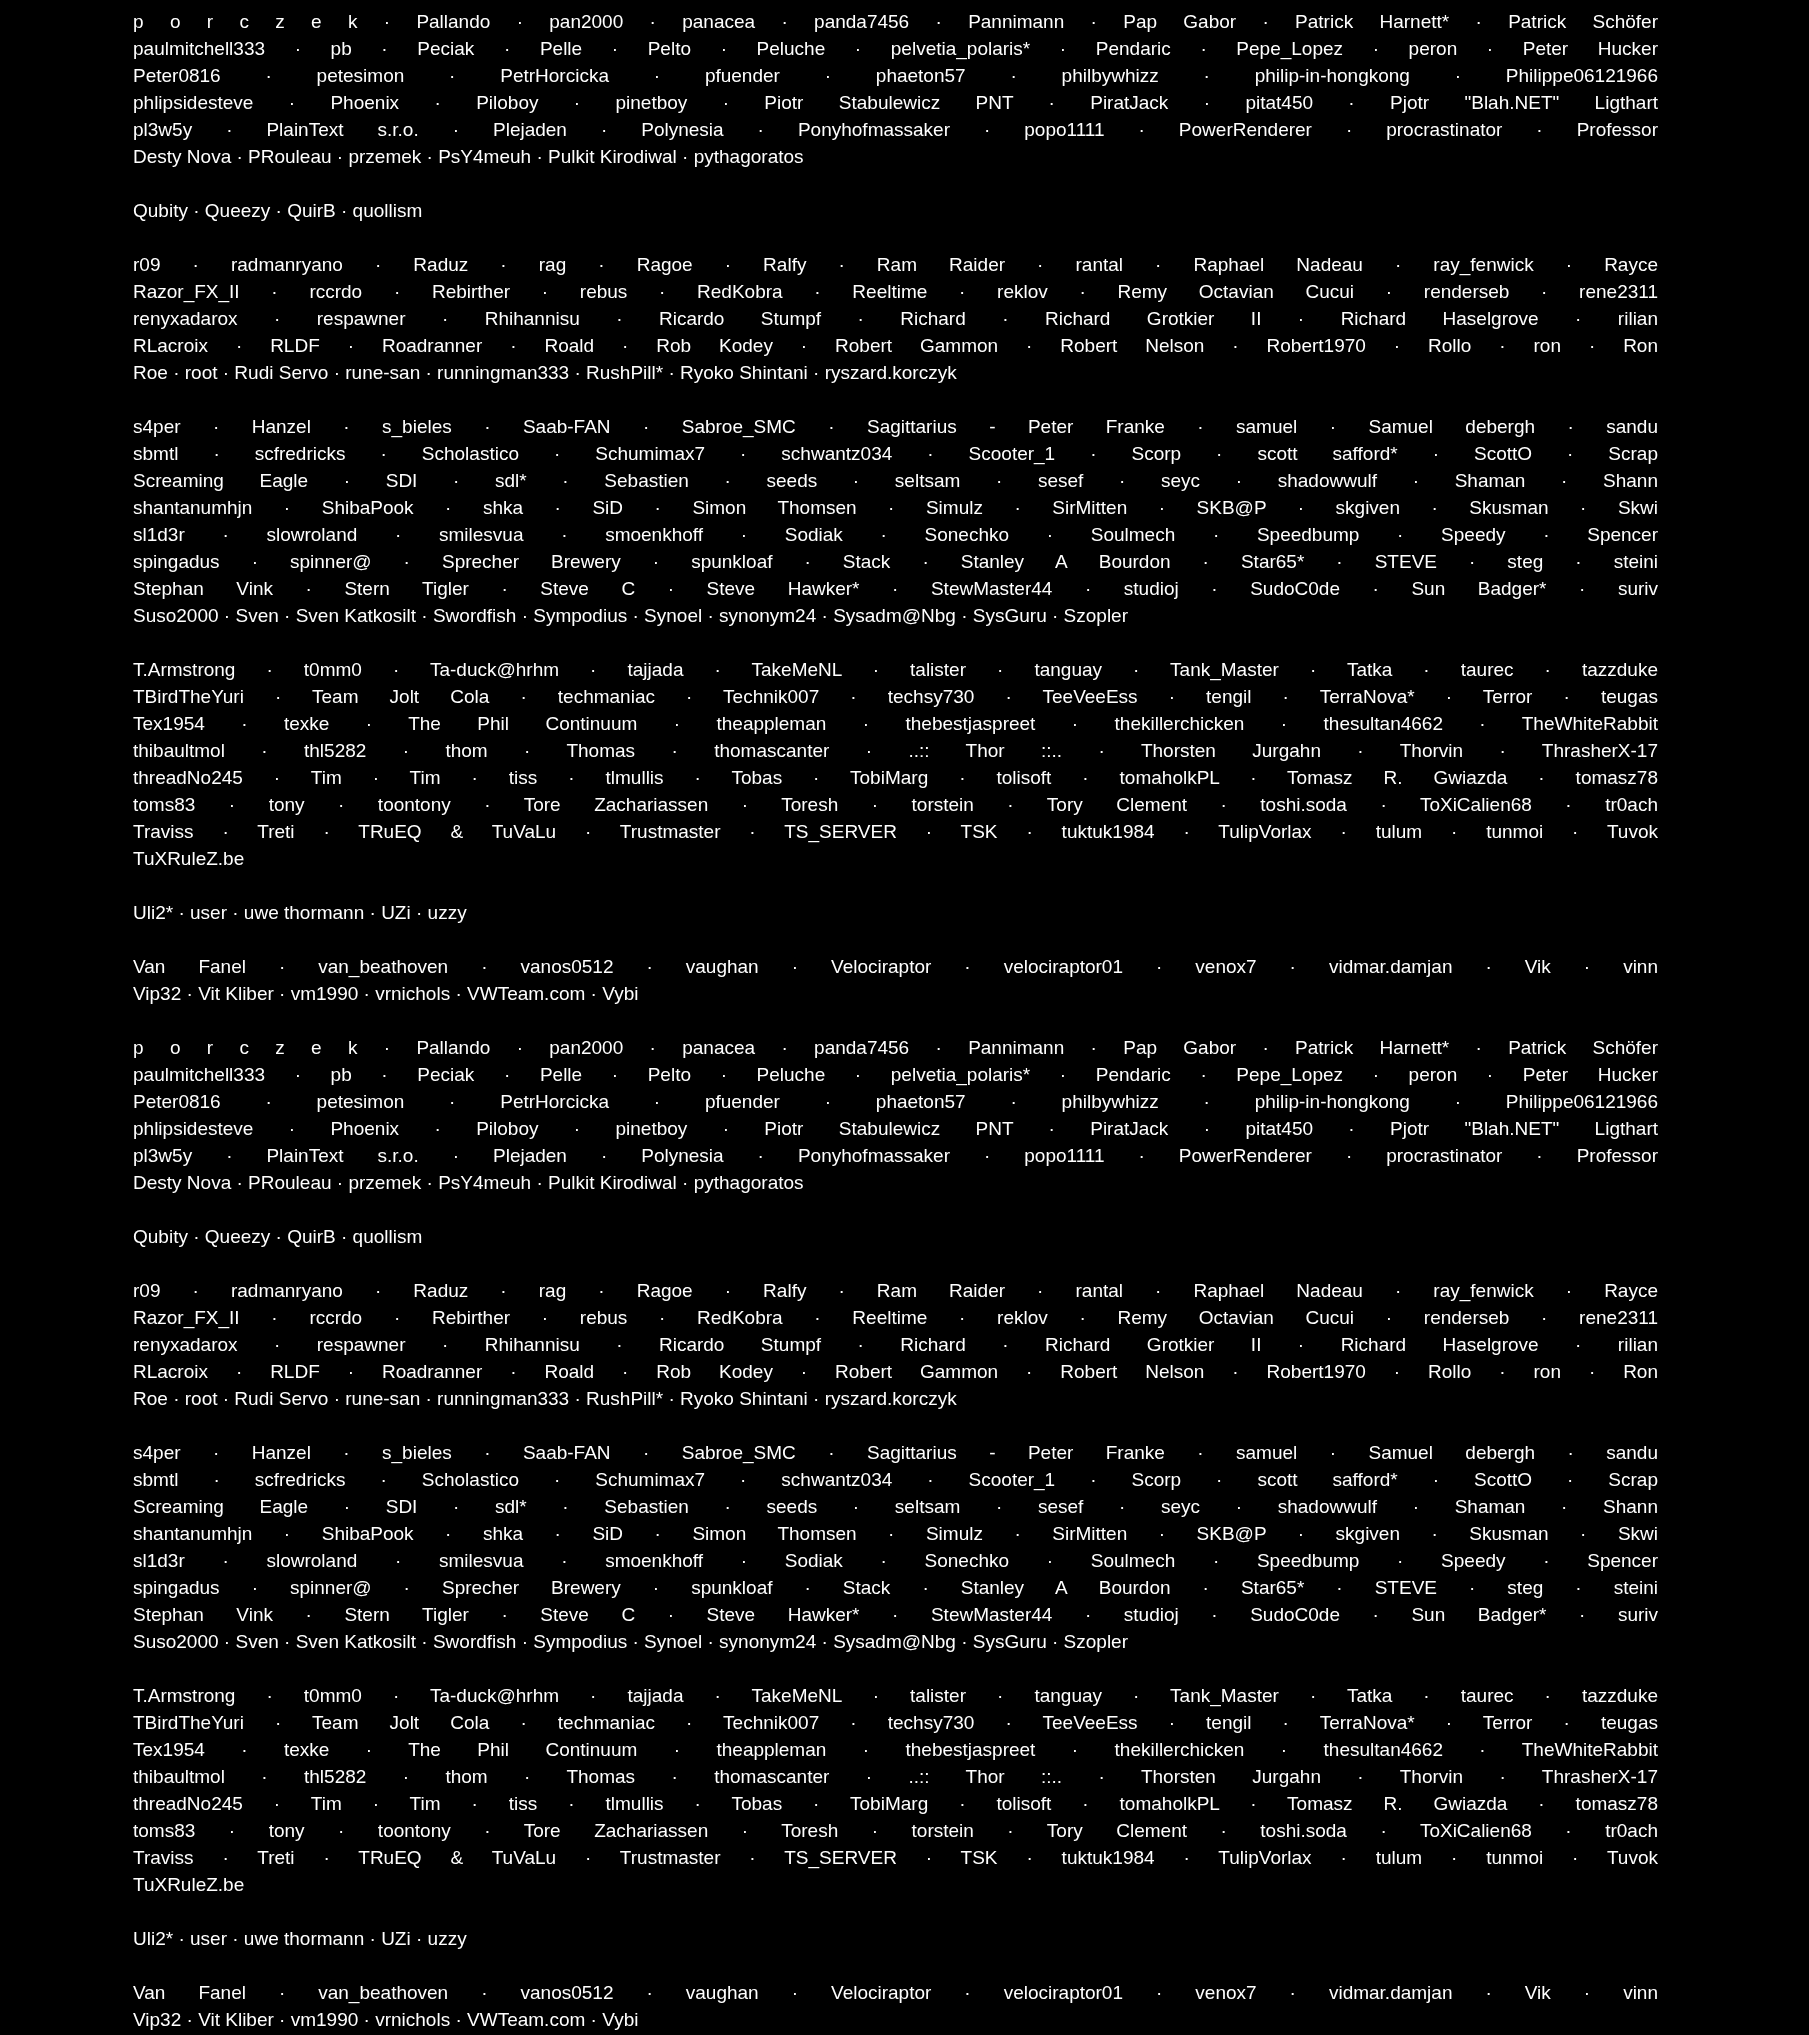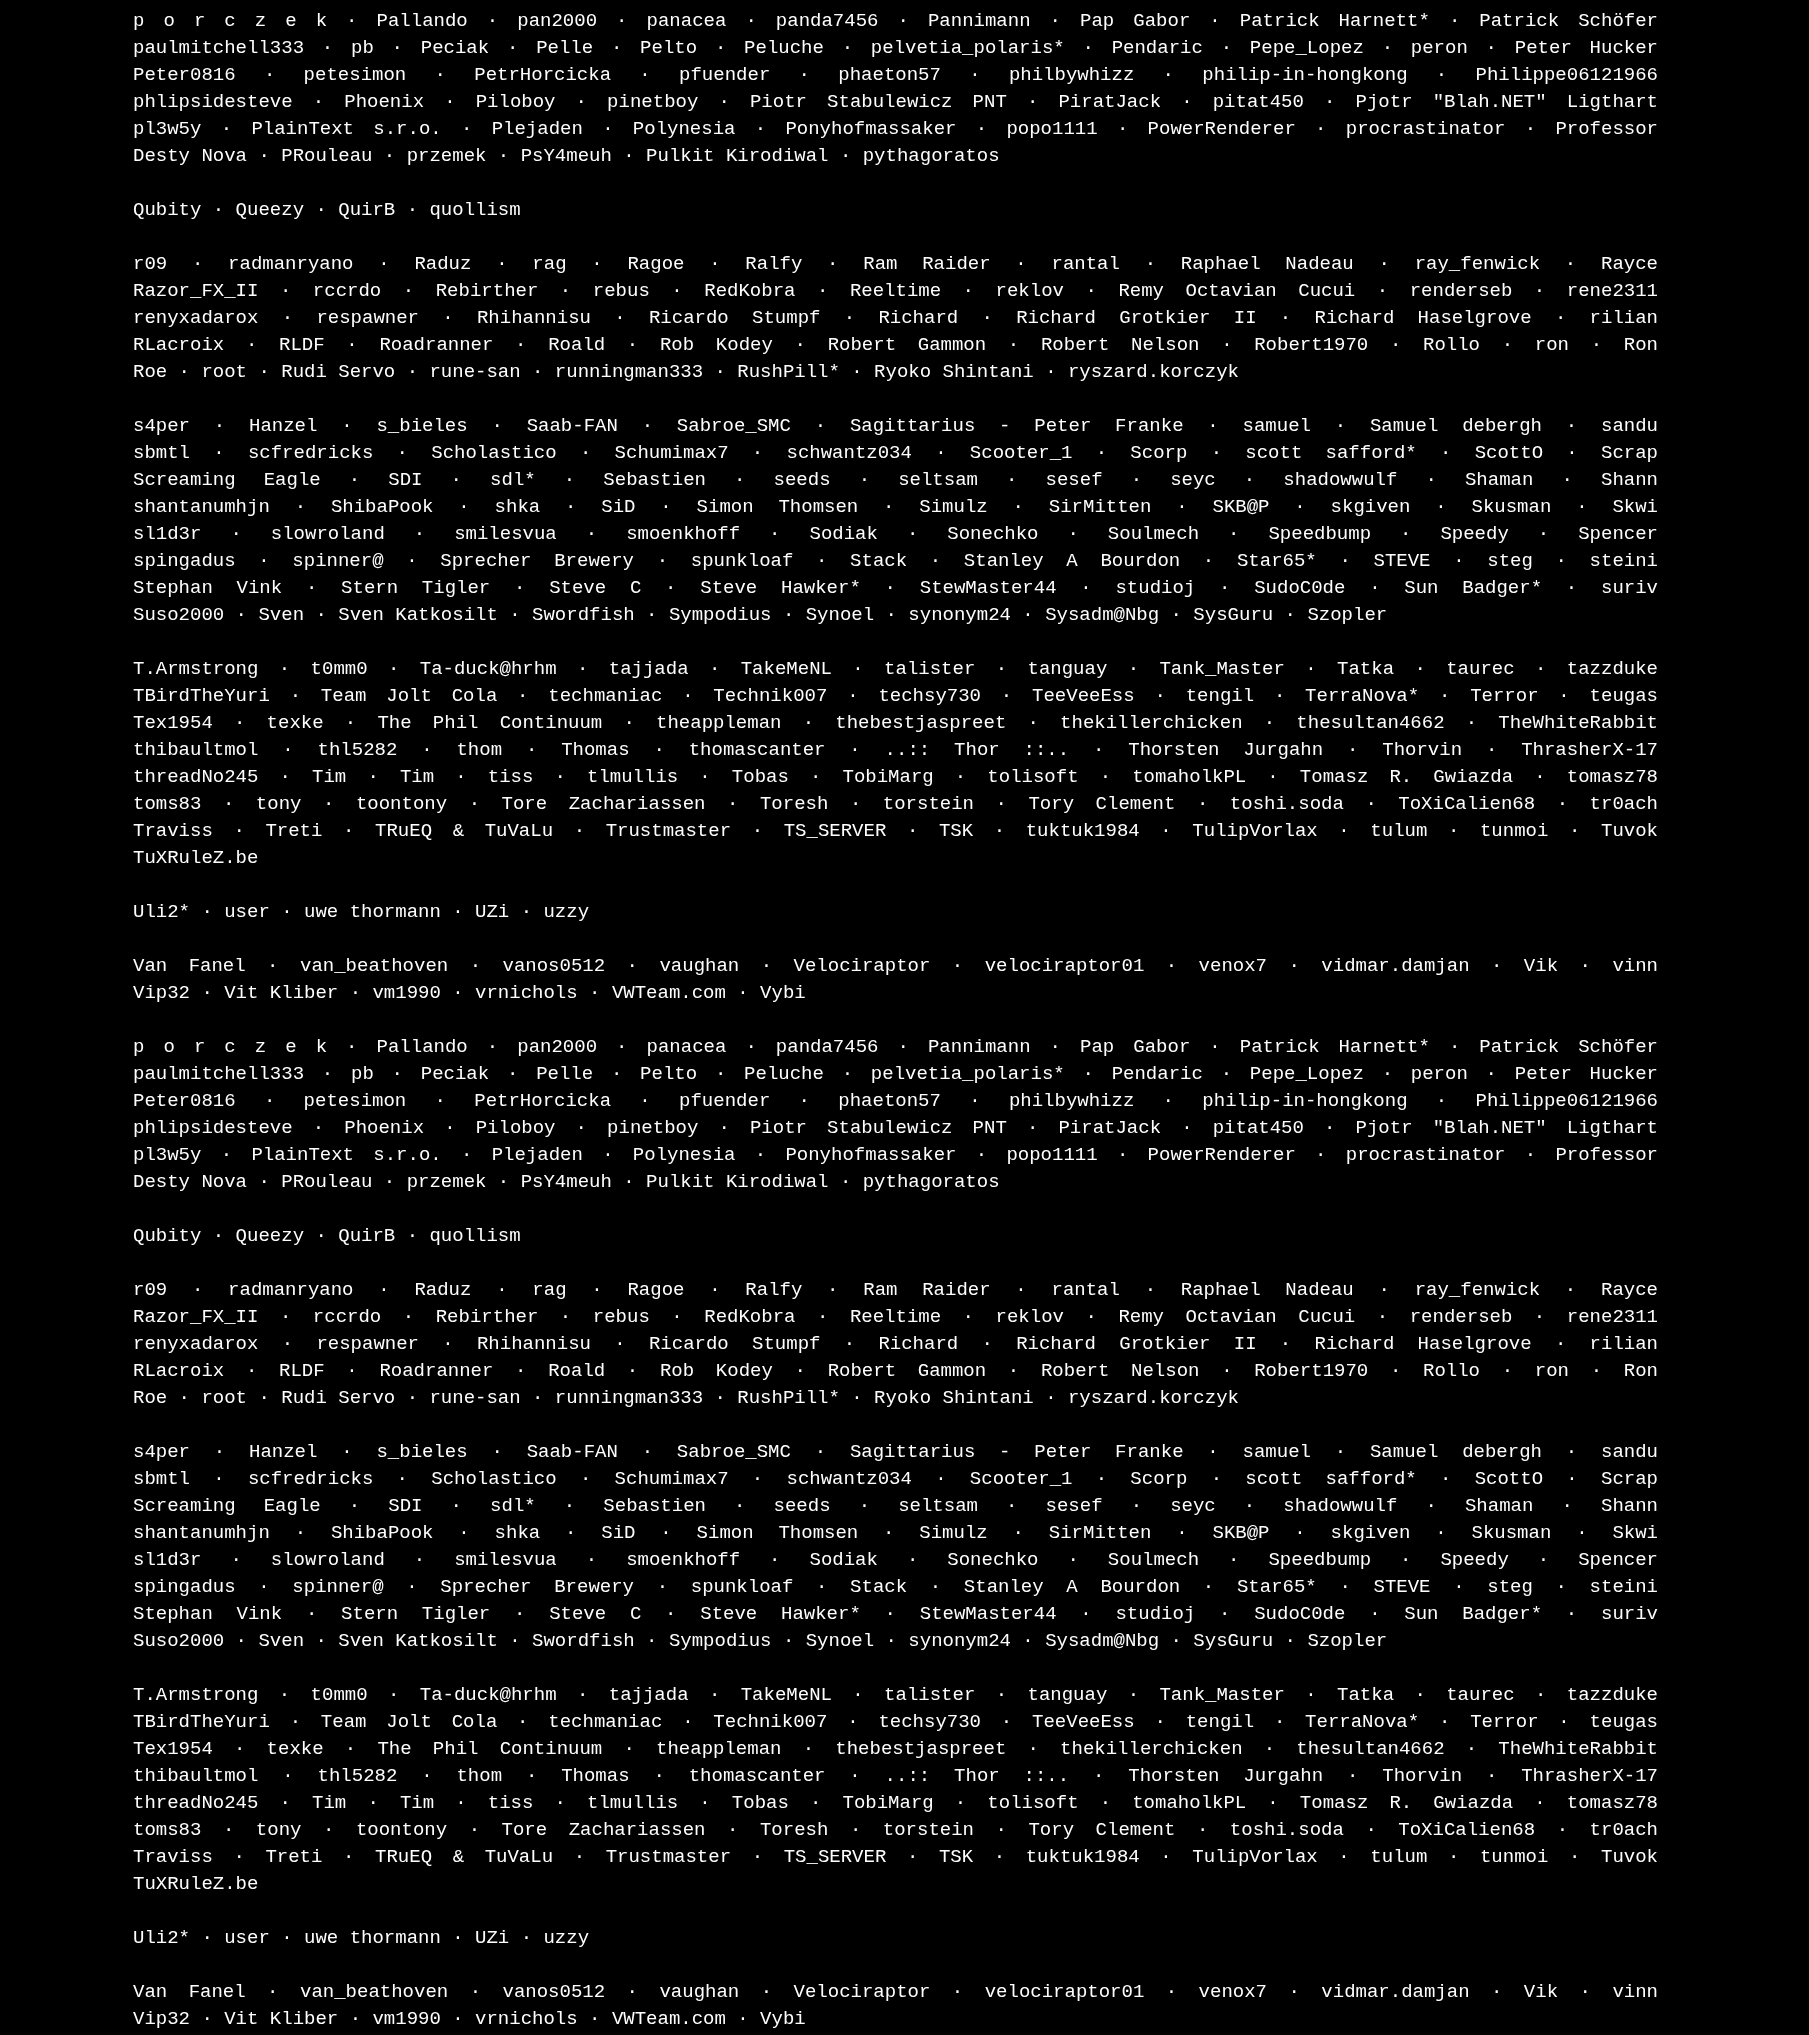--- a/index.html
+++ b/index.html
@@ -7,21 +7,21 @@
     padding: 0;
     background: #000000;
   }
   body {
     width: 1809px;
     height: 2035px;
     overflow: hidden;
   }
   .credits {
     color: #ffffff;
-    font-family: Liberation Mono, monospace;
+    font-family: Liberation Sans, sans-serif;
     font-size: 19px;
     line-height: 27px;
     padding: 8.1px 151px 0 133px;
   }
   .block {
     margin: 0 0 27px 0;
     padding: 0;
   }
   .line {
     display: block;

